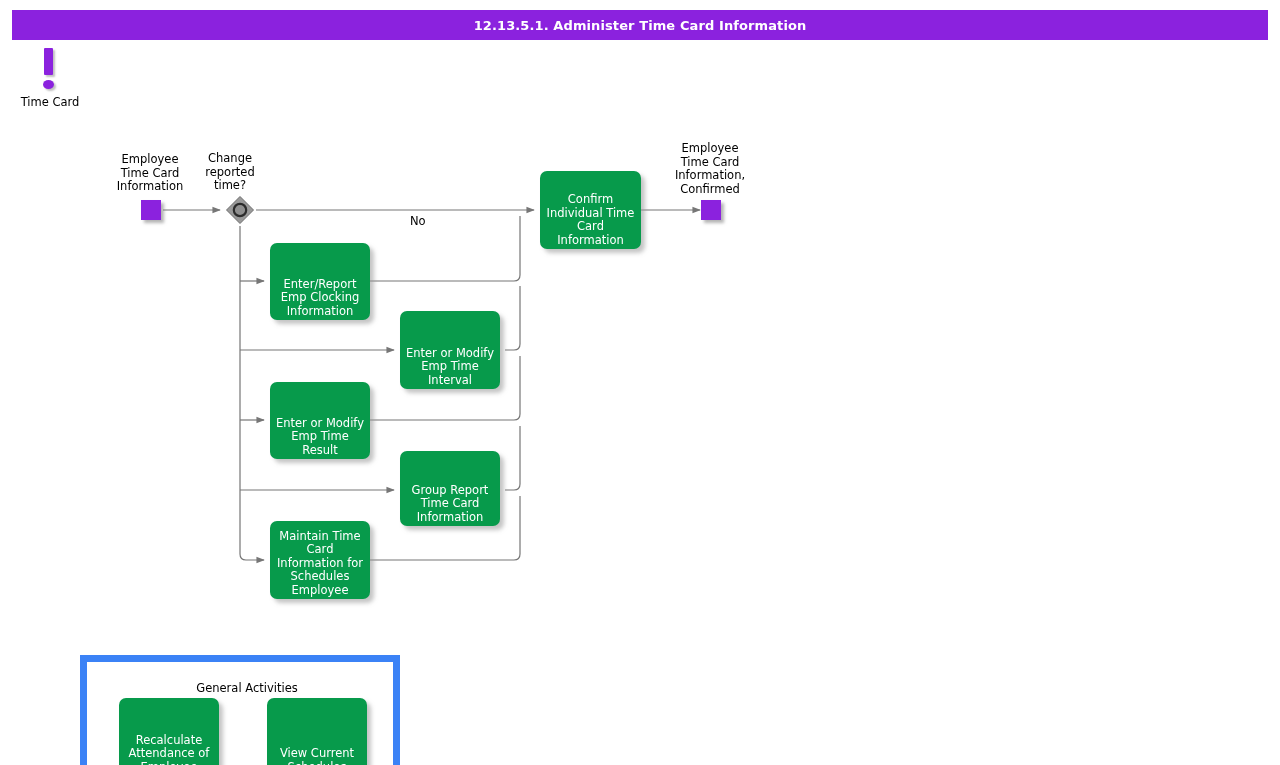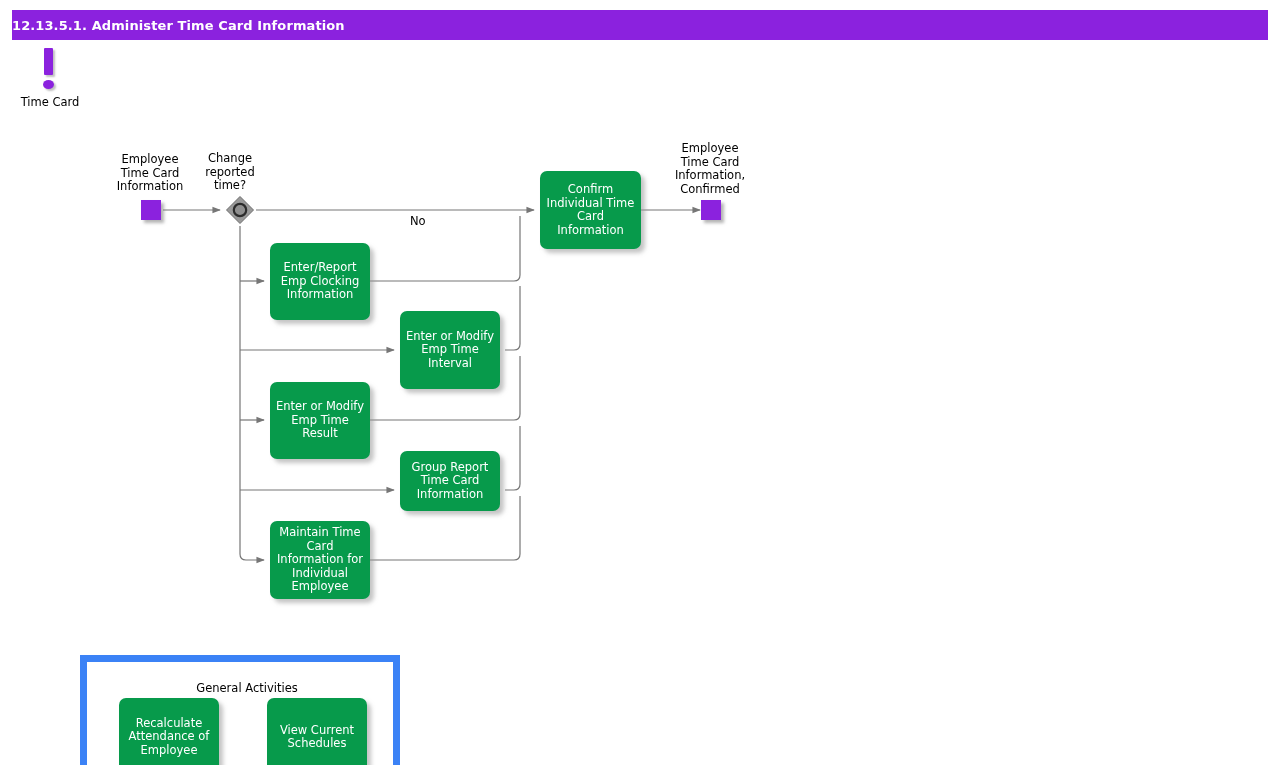--- a/index.html
+++ b/index.html
@@ -20,20 +20,21 @@
   
   #title-bar {
     position: absolute;
     left: 12px;
     top: 10px;
     width: 1256px;
     height: 30px;
     background: #8B22DE;
     display: flex;
     align-items: center;
+    justify-content: center;
     box-sizing: border-box;
   }
   #title-bar .title-text {
     color: #ffffff;
     font-size: 13px;
     font-weight: bold;
     letter-spacing: 0.1px;
     font-family: "DejaVu Sans", "Liberation Sans", sans-serif;
     white-space: nowrap;
   }
@@ -60,21 +61,21 @@
     font-family: "DejaVu Sans", "Liberation Sans", sans-serif;
   }
 
   
   .activity {
     position: absolute;
     background: #079A4B;
     border-radius: 7px;
     box-shadow: 4px 4px 4px rgba(150,150,150,0.55);
     display: flex;
-    align-items: center;
+    align-items: flex-end;
     justify-content: center;
     box-sizing: border-box;
     padding: 2px 4px;
   }
   .activity .activity-text {
     color: #ffffff;
     font-size: 11.5px;
     line-height: 13.5px;
     text-align: center;
     white-space: pre-line;
@@ -230,31 +231,31 @@
   <span class="activity-text">Enter or Modify
 Emp Time
 Interval</span>
 </div>
 
 <div class="activity" style="left:270px; top:382px; width:100px; height:77px;">
   <span class="activity-text">Enter or Modify
 Emp Time Result</span>
 </div>
 
-<div class="activity" style="left:400px; top:451px; width:100px; height:60px;">
+<div class="activity" style="left:400px; top:451px; width:100px; height:75px;">
   <span class="activity-text">Group Report
 Time Card
 Information</span>
 </div>
 
 <div class="activity" style="left:270px; top:521px; width:100px; height:78px;">
   <span class="activity-text">Maintain Time
 Card
 Information for
-Individual
+Schedules
 Employee</span>
 </div>
 
 <div class="activity" style="left:540px; top:171px; width:101px; height:78px;">
   <span class="activity-text">Confirm
 Individual Time
 Card
 Information</span>
 </div>
 

